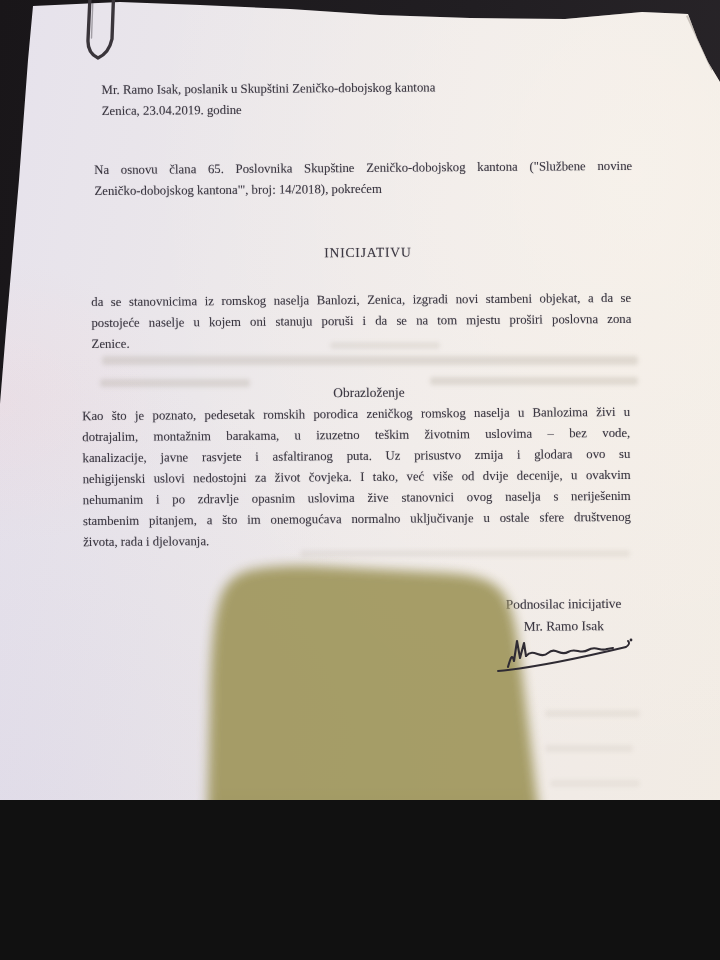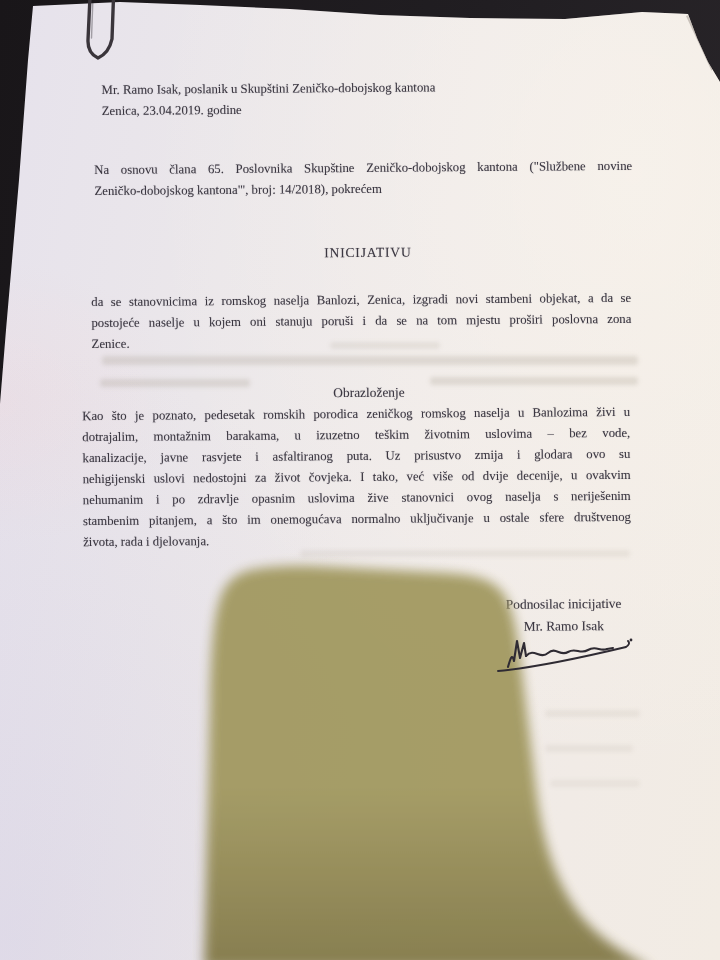--- a/index.html
+++ b/index.html
@@ -1,16 +1,16 @@
 <!DOCTYPE html>
 <html><head>
 <meta charset="utf-8">
 <style>
   html,body{margin:0;padding:0;background:#111;}
-  #photo{position:relative;width:720px;height:960px;overflow:hidden;
+  #photo{position:relative;width:720px;height:800px;overflow:hidden;
          background:linear-gradient(100deg,#191619 0%,#211e22 55%,#2a262a 100%);
          font-family:"Liberation Serif","DejaVu Serif",serif;}
   
   #paper{position:absolute;left:0;top:0;width:720px;height:960px;
     background:
       radial-gradient(ellipse at 88% 18%, rgba(255,250,240,0.40), transparent 55%),
       radial-gradient(ellipse at 2% 98%, rgba(198,192,224,0.30), transparent 45%),
       radial-gradient(ellipse at 0% 42%, rgba(255,190,185,0.12), transparent 18%),
       linear-gradient(100deg,#e6e2ec 0%,#ebe7ea 30%,#efeae9 55%,#f1ebe6 80%,#f2ece4 100%);
     clip-path:polygon(33px 6px,120px 2px,200px 5px,290px 9px,380px 15px,470px 18px,

